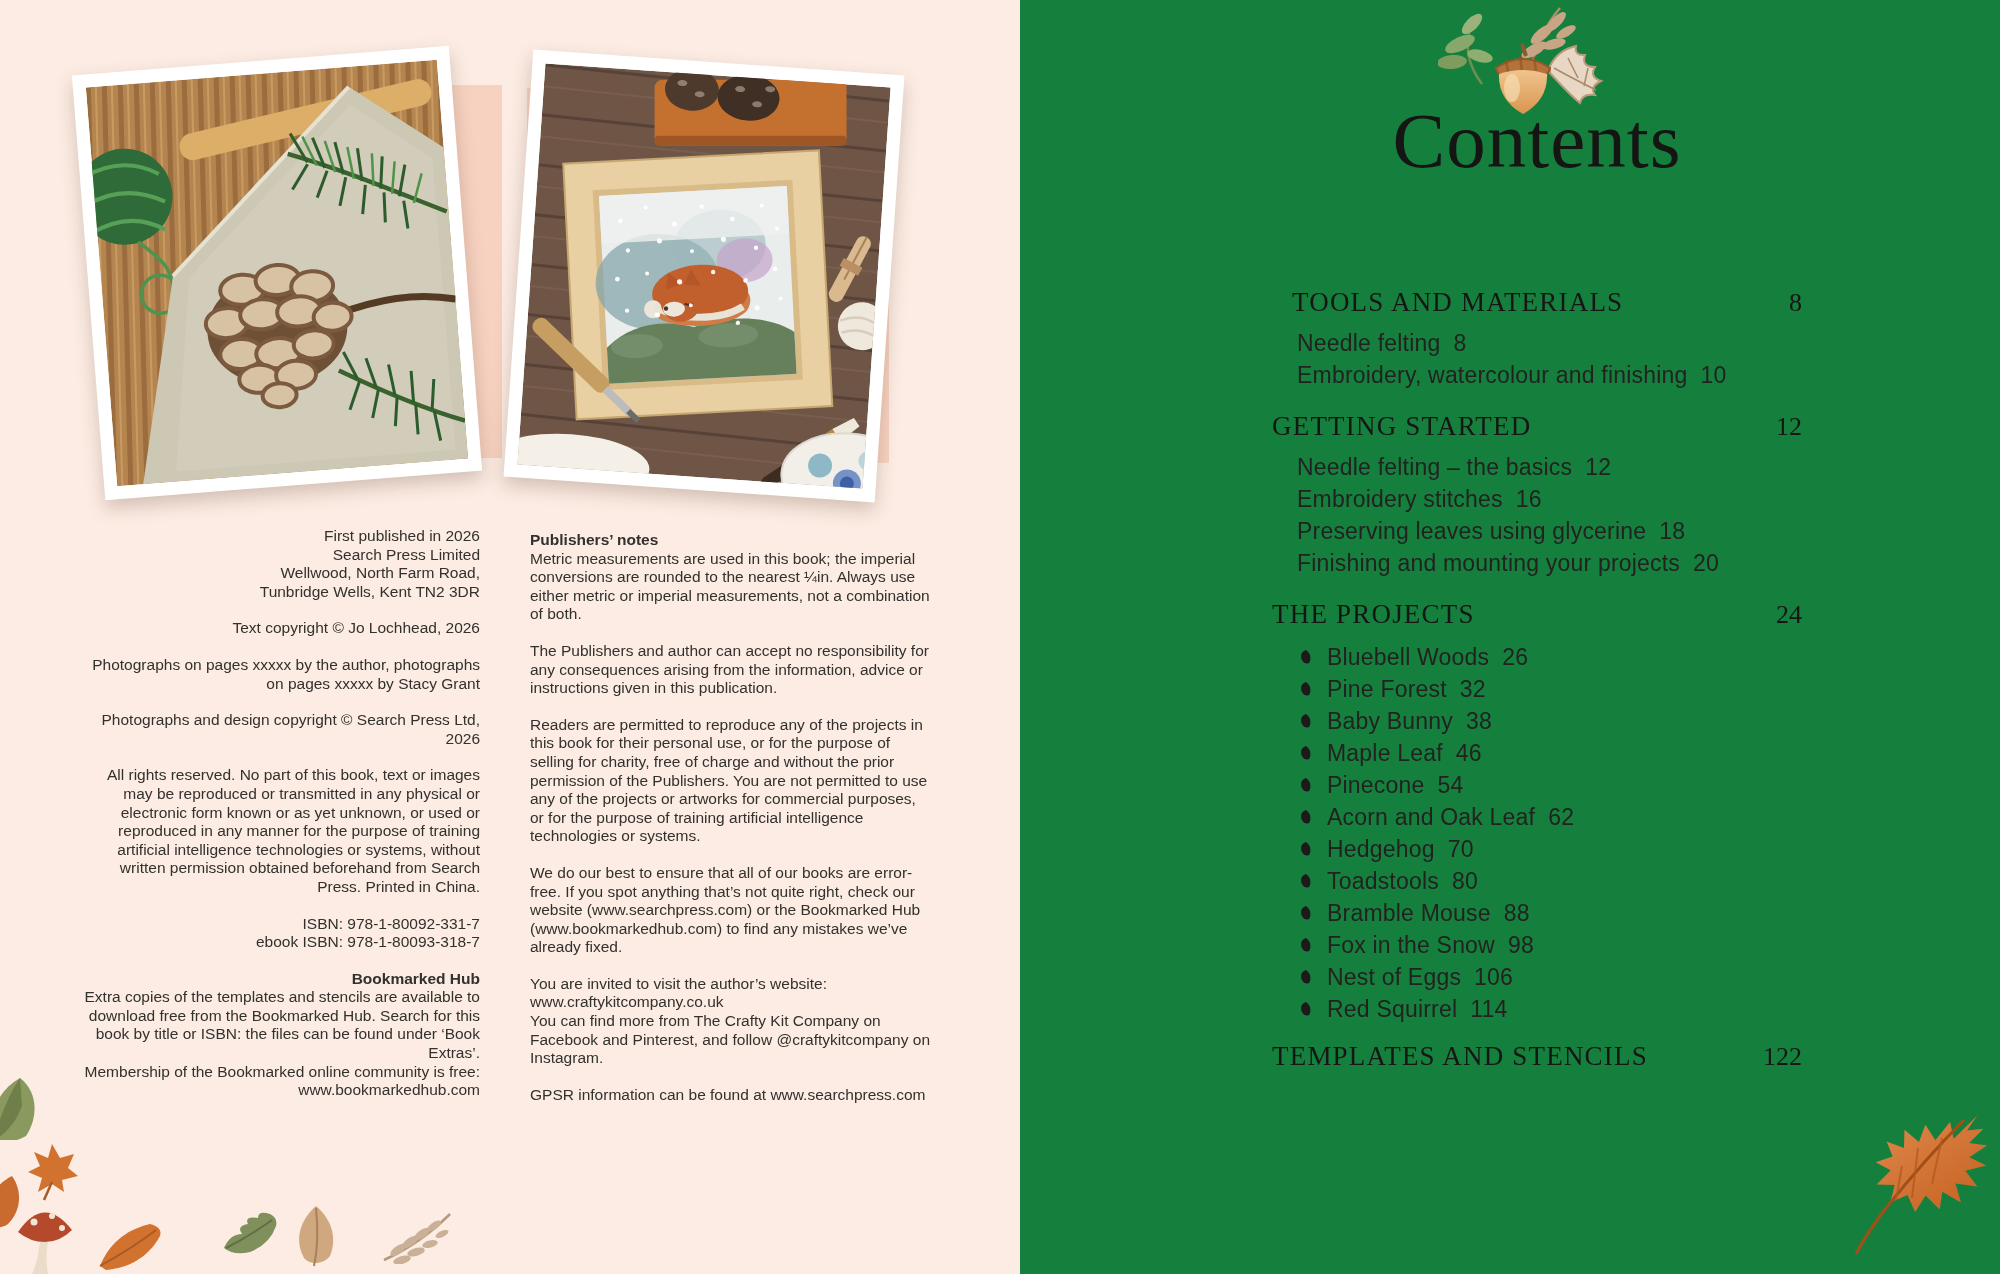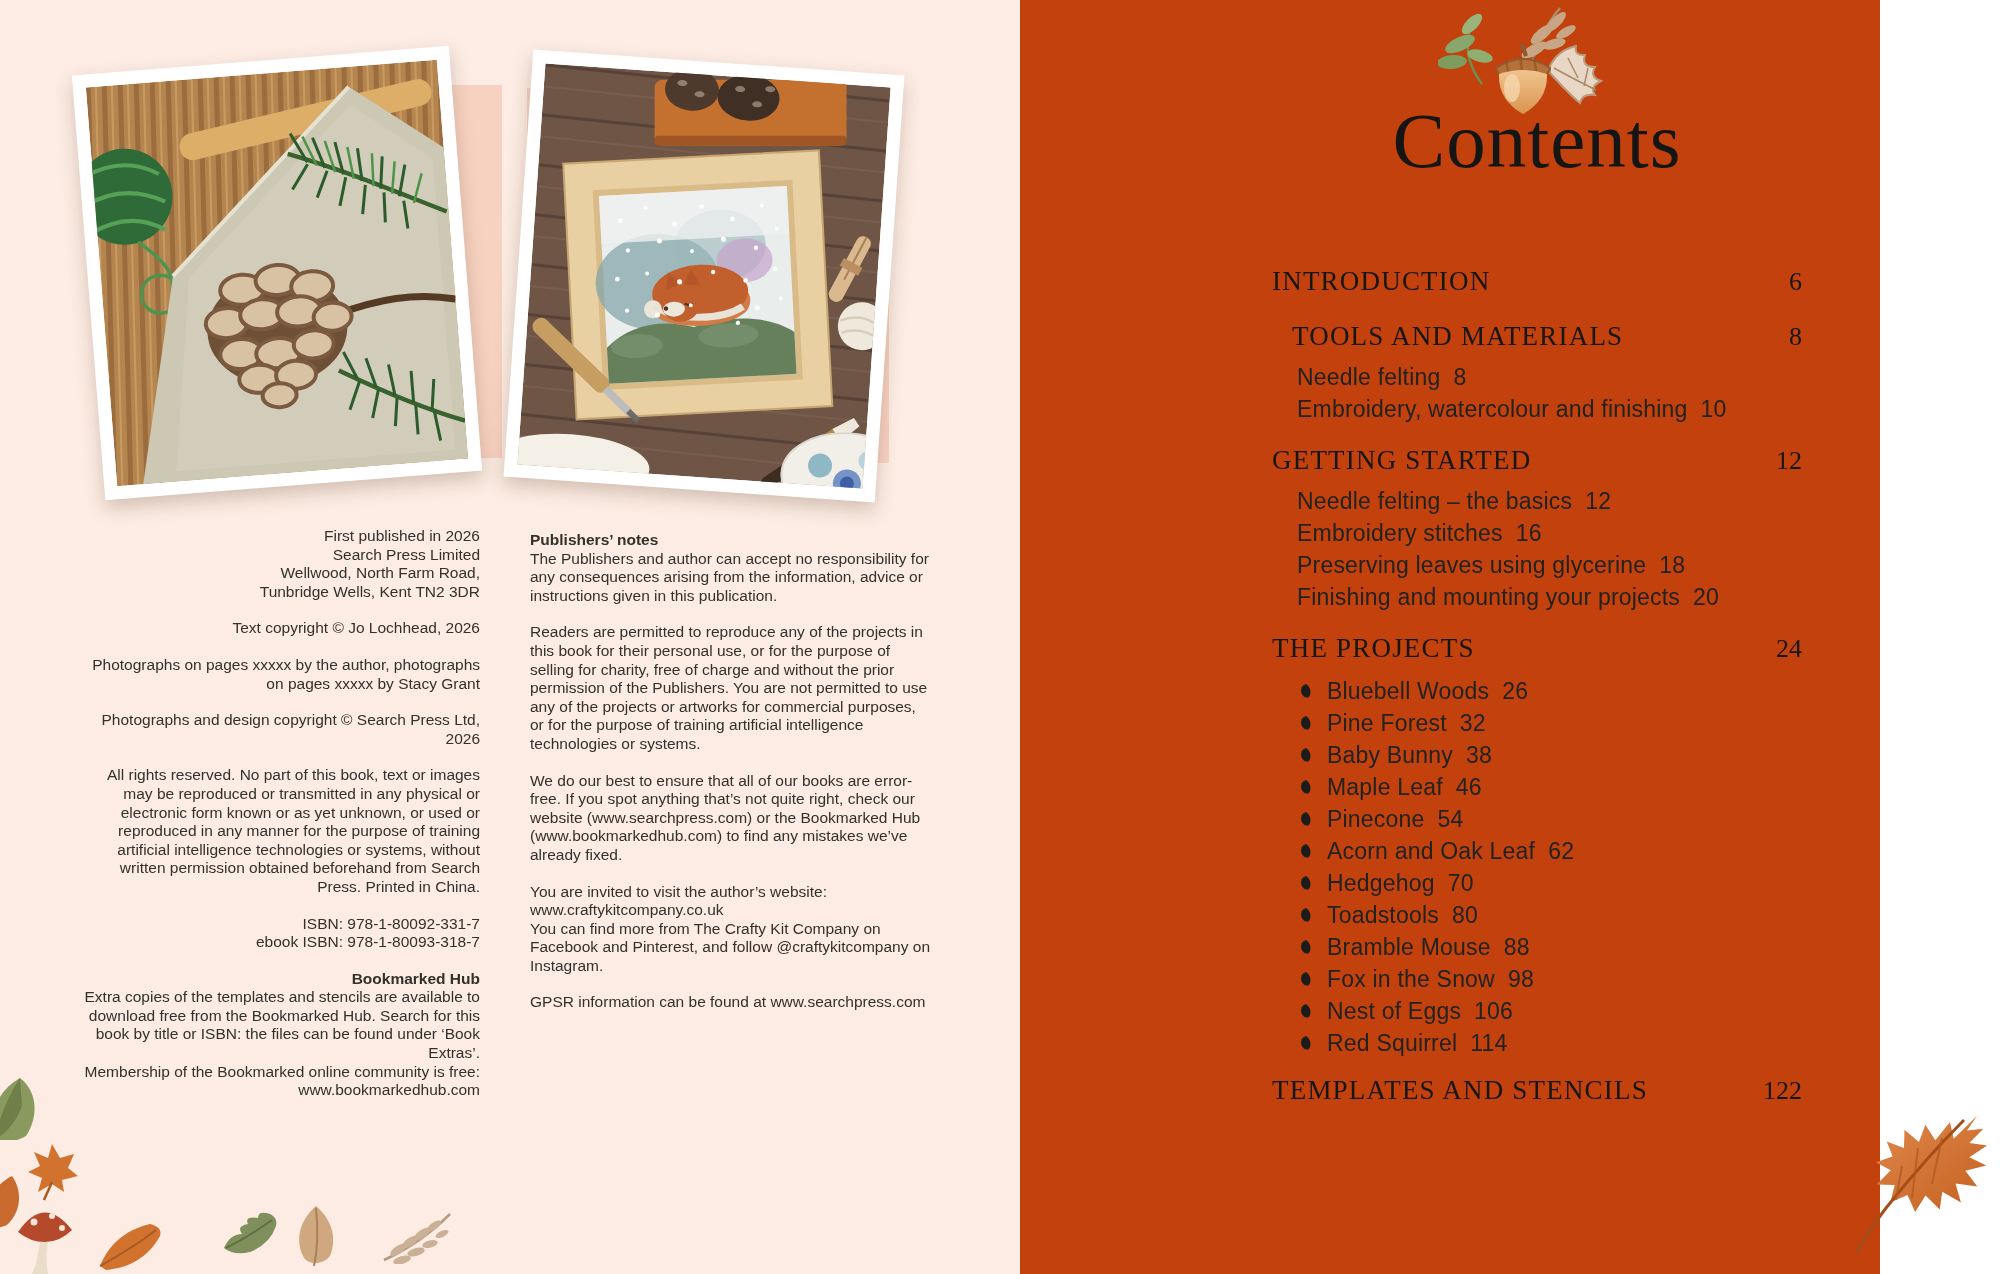--- a/index.html
+++ b/index.html
@@ -11,21 +11,21 @@
   .mat-2{left:527px;top:88px;width:362px;height:375px;}
   .photo{position:absolute;background:#ffffff;padding:13px;box-shadow:0 8px 18px rgba(90,60,40,.25);margin:0;}
   .photo svg{display:block;}
   .photo-1{left:88px;top:60px;transform:rotate(-4.5deg);}
   .photo-2{left:518px;top:62px;transform:rotate(4deg);}
   .imprint{position:absolute;left:75px;top:527px;width:405px;text-align:right;font-size:15.5px;line-height:18.6px;}
   .pubnotes{position:absolute;left:530px;top:531px;width:402px;text-align:left;font-size:15.5px;line-height:18.6px;}
   .imprint p,.pubnotes p{margin:0 0 18px 0;white-space:pre-line;}
   .bold{font-weight:700;margin:0 !important;}
   
-  .right-page{position:absolute;left:1020px;top:0;width:860px;height:1274px;background:#c2410c;color:#1b1b1a;}
+  .right-page{position:absolute;left:1020px;top:0;width:980px;height:1274px;background:#15803d;color:#1b1b1a;}
   .acorn-art{position:absolute;left:418px;top:4px;}
   .contents-title{position:absolute;left:252px;top:96px;width:530px;margin:0;text-align:center;
     font-family:"Liberation Serif",serif;font-weight:500;font-size:79px;letter-spacing:1px;color:#151514;}
   .toc{position:absolute;left:252px;top:266px;width:530px;}
   .toc-sec{display:flex;justify-content:space-between;align-items:baseline;height:34px;
     font-family:"Liberation Serif",serif;font-size:27px;letter-spacing:1.2px;color:#161615;}
   .sec-page{font-size:26px;letter-spacing:0;}
   .toc-item{height:32px;padding-left:25px;font-size:23px;letter-spacing:.2px;color:#222220;display:flex;align-items:center;}
   .item-page{margin-left:13px;}
   .toc-item.bulleted{padding-left:28px;}
@@ -246,20 +246,21 @@
       <p>ISBN: 978-1-80092-331-7
 ebook ISBN: 978-1-80093-318-7</p>
       <p class="bold">Bookmarked Hub</p>
       <p>Extra copies of the templates and stencils are available to download free from the Bookmarked Hub. Search for this book by title or ISBN: the files can be found under ‘Book Extras’.
 Membership of the Bookmarked online community is free:
 www.bookmarkedhub.com</p>
     </div>
 
     <div class="pubnotes">
       <p class="bold">Publishers’ notes</p>
+      <p>Metric measurements are used in this book; the imperial conversions are rounded to the nearest ¼in. Always use either metric or imperial measurements, not a combination of both.</p>
       <p>The Publishers and author can accept no responsibility for any consequences arising from the information, advice or instructions given in this publication.</p>
       <p>Readers are permitted to reproduce any of the projects in this book for their personal use, or for the purpose of selling for charity, free of charge and without the prior permission of the Publishers. You are not permitted to use any of the projects or artworks for commercial purposes, or for the purpose of training artificial intelligence technologies or systems.</p>
       <p>We do our best to ensure that all of our books are error-free. If you spot anything that’s not quite right, check our website (www.searchpress.com) or the Bookmarked Hub (www.bookmarkedhub.com) to find any mistakes we’ve already fixed.</p>
       <p>You are invited to visit the author’s website:
 www.craftykitcompany.co.uk
 You can find more from The Crafty Kit Company on Facebook and Pinterest, and follow @craftykitcompany on Instagram.</p>
       <p>GPSR information can be found at www.searchpress.com</p>
     </div>
 
     <svg class="deco" style="left:-14px;top:1076px" width="72" height="64" viewBox="0 0 72 64">
@@ -341,24 +342,20 @@
       <path d="M58,64 Q85,46 112,64 Q110,76 85,78 Q60,76 58,64 Z" fill="#b5713a" stroke="#945a2c" stroke-width="2"></path>
       <path d="M68,56 Q70,68 72,74 M82,52 Q84,66 85,76 M96,53 Q98,66 99,74" stroke="#8f5527" stroke-width="2.5" opacity="0.65" fill="none"></path>
       <path d="M61,70 Q85,62 109,70 Q110,96 85,110 Q60,96 61,70 Z" fill="url(#acg)"></path>
       <ellipse cx="74" cy="84" rx="8" ry="14" fill="#f7ddb3" opacity="0.7"></ellipse>
     </svg>
 
     <h1 class="contents-title">Contents</h1>
 
     <div class="toc">
 
-      <div class="toc-sec">
-        <span>INTRODUCTION</span>
-        <span class="sec-page">6</span>
-      </div>
 
       <div class="toc-sec mt21">
         <span>TOOLS AND MATERIALS</span>
         <span class="sec-page">8</span>
       </div>
       <div class="mt6">
         <div class="toc-item">
             <span>Needle felting</span>
             <span class="item-page">8</span>
           </div>

